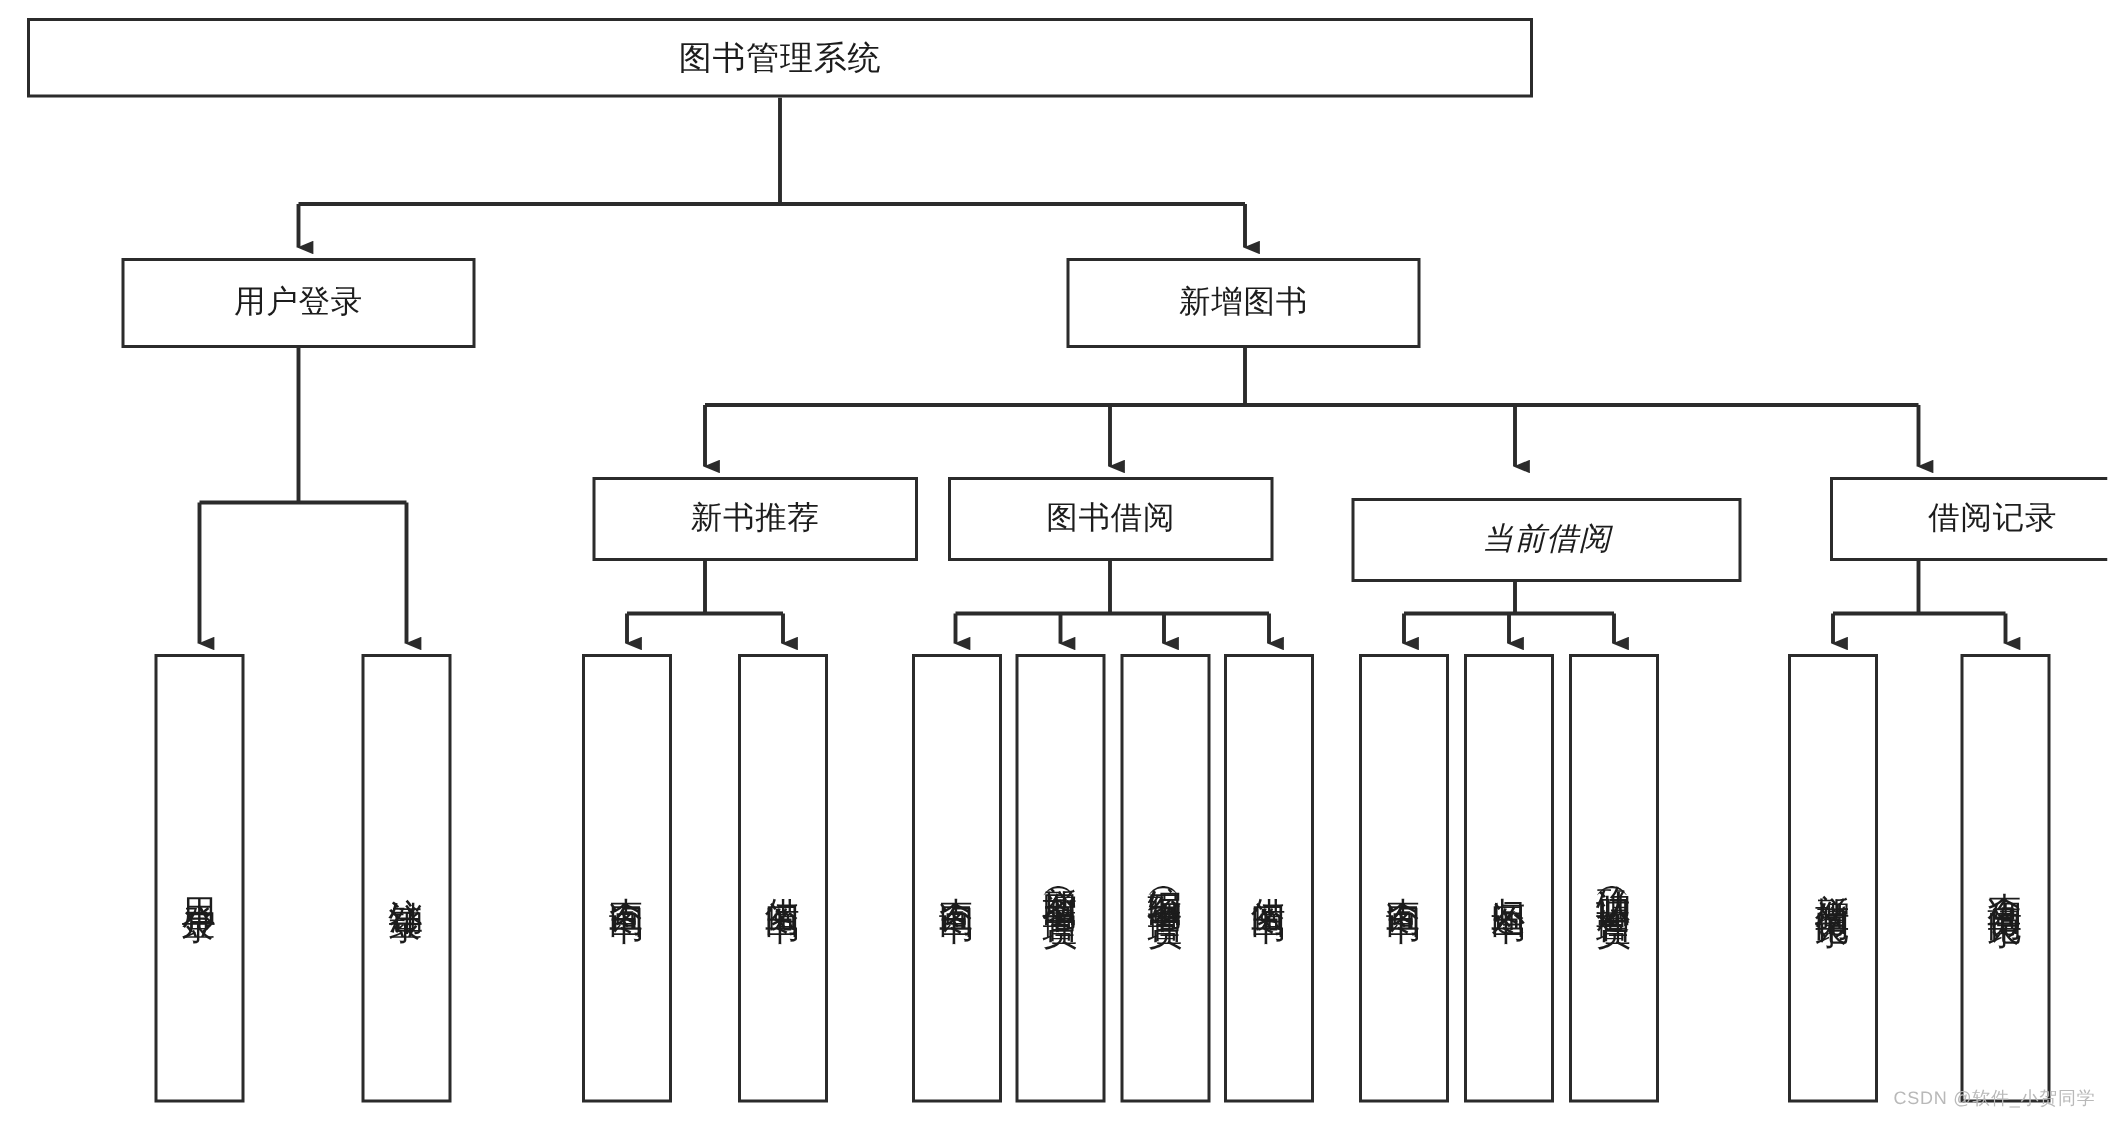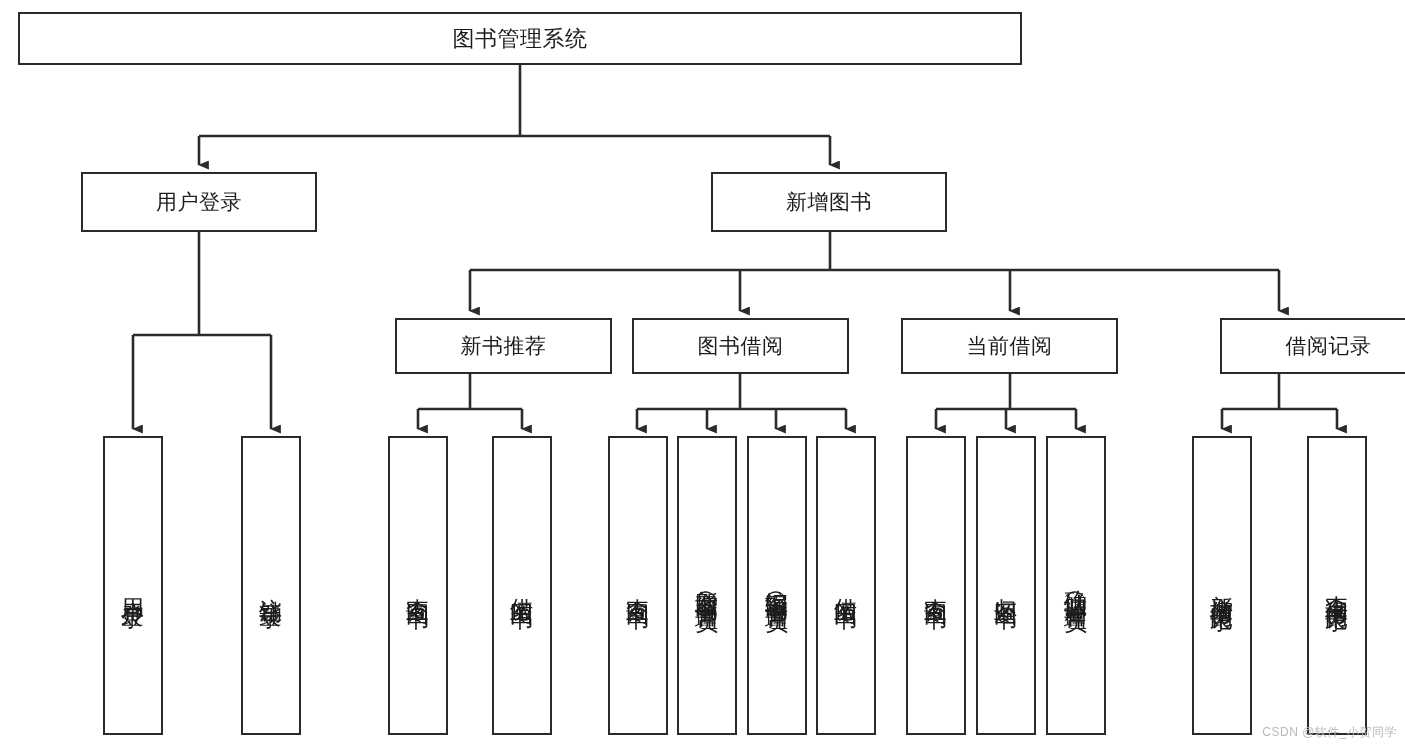--- a/index.html
+++ b/index.html
@@ -149,21 +149,21 @@
   </div>
 
   <div class="node horiz" style="left:347px; top:318px; width:217px; height:56px;margin-left:48px;">
     <span class="node-label">新书推荐</span>
   </div>
 
   <div class="node horiz" style="left:632px; top:318px; width:217px; height:56px;">
     <span class="node-label">图书借阅</span>
   </div>
 
-  <div class="node horiz" style="left:901px; top:318px; width:217px; height:56px;">
+  <div class="node horiz" style="left:901px; top:332px; width:260px; height:56px;font-style:italic;">
     <span class="node-label">当前借阅</span>
   </div>
 
   <div class="node horiz" style="left:1220px; top:318px; width:217px; height:56px;">
     <span class="node-label">借阅记录</span>
   </div>
 
   <div class="node vert tall" style="left:103px; top:436px; width:60px; height:299px;">
     <span class="node-label">用户登录</span>
   </div>

